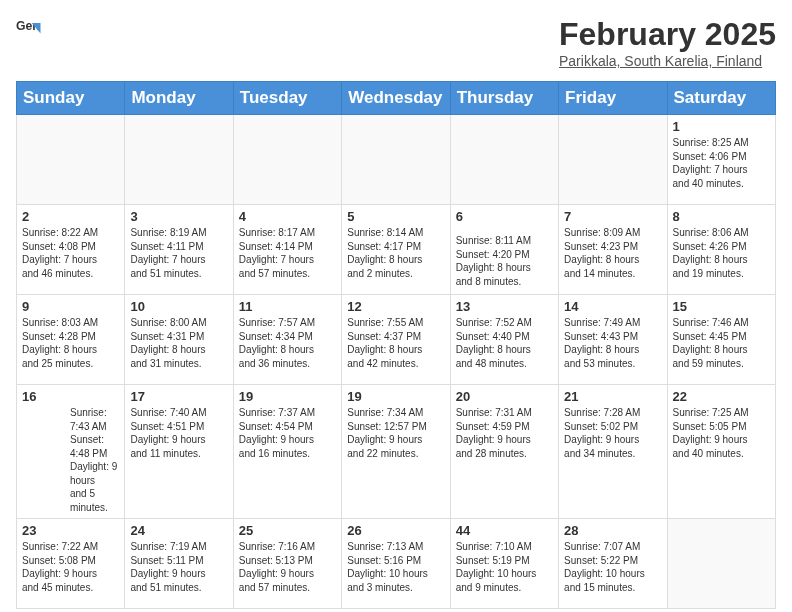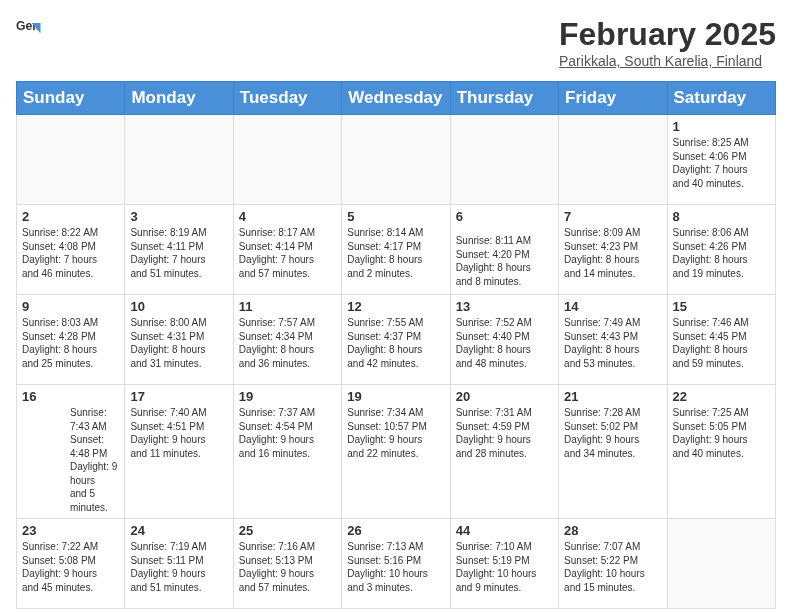--- a/index.html
+++ b/index.html
@@ -241,21 +241,21 @@
         <td>
           <span class="day-number">19</span>
           <div class="day-info" style="white-space: pre-line;">Sunrise: 7:37 AM
 Sunset: 4:54 PM
 Daylight: 9 hours
 and 16 minutes.</div>
         </td>
         <td>
           <span class="day-number">19</span>
           <div class="day-info" style="white-space: pre-line;">Sunrise: 7:34 AM
-Sunset: 10:57 PM
+Sunset: 12:57 PM
 Daylight: 9 hours
 and 22 minutes.</div>
         </td>
         <td>
           <span class="day-number">20</span>
           <div class="day-info" style="white-space: pre-line;">Sunrise: 7:31 AM
 Sunset: 4:59 PM
 Daylight: 9 hours
 and 28 minutes.</div>
         </td>

